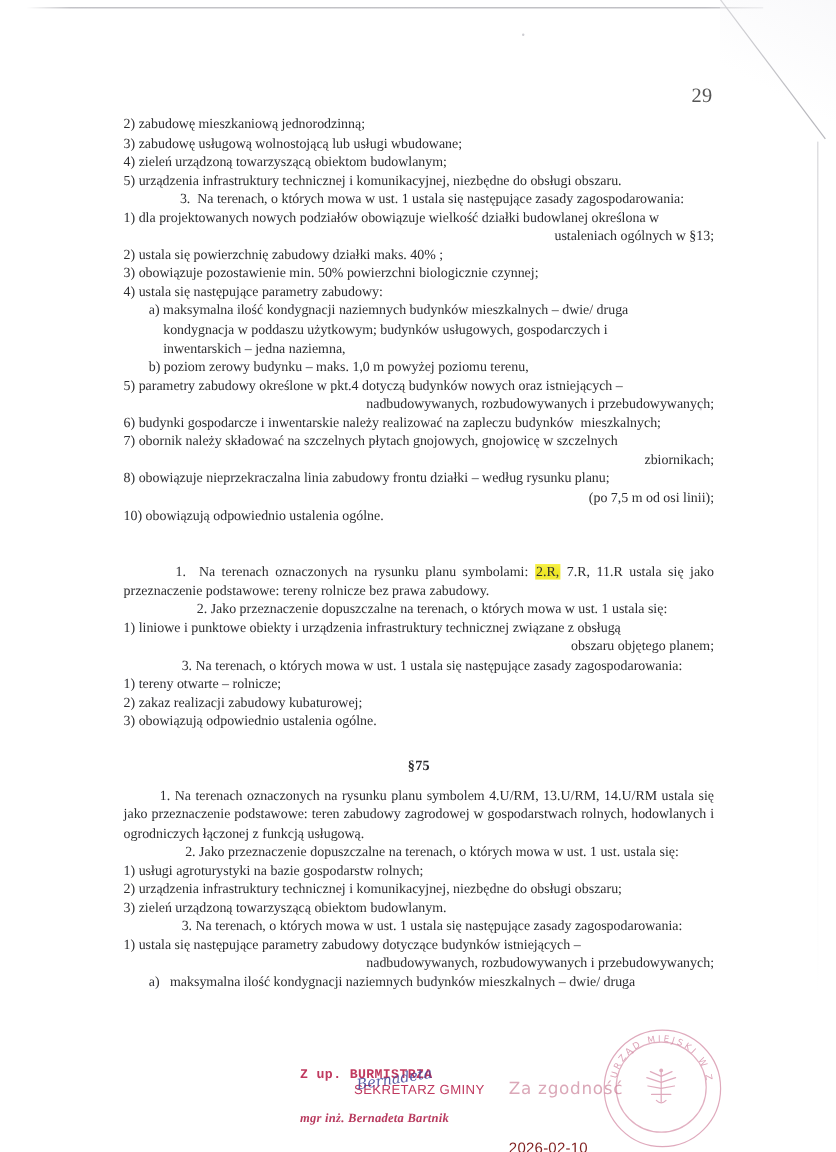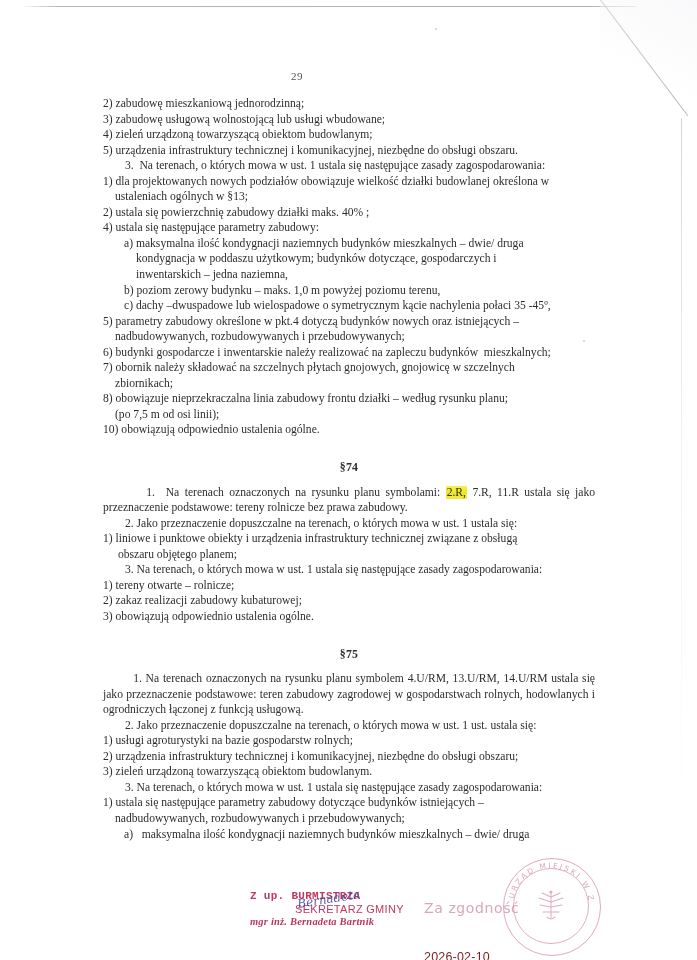--- a/index.html
+++ b/index.html
@@ -58,45 +58,45 @@
     border-radius: 50%;
     pointer-events: none;
   }
 
   
   .page-number {
     position: absolute;
     top: 70px;
     left: 0;
     width: 594px;
-    text-align: center;
-    font-size: 11px;
+    text-align: right;
+    font-size: 17px;
     color: #555;
     letter-spacing: .4px;
   }
 
   
   .body-text {
     position: absolute;
     left: 103px;
     top: 96px;
     width: 492px;
     font-size: 11.6px;
     line-height: 15.55px;
     text-align: left;
     color: #2d2d30;
   }
   .ln { white-space: pre-wrap; }
 
   
   .i0  { padding-left: 0px; }
-  .i1  { padding-left: 12px; }   
+  .i1  { padding-left: 12px; text-align: right; }   
   .i2  { padding-left: 21px; }   
   .i3  { padding-left: 33px; }   
-  .i-para { padding-left: 22px; } 
+  .i-para { padding-left: 22px; text-align: center; } 
 
   .gap-sm { height: 9px; }
   .gap-lg { height: 22px; }
 
   .sec-head {
     text-align: center;
     font-weight: bold;
     font-size: 11.8px;
     letter-spacing: .2px;
   }
@@ -131,20 +131,21 @@
   }
   .sig-l2 {
     font-size: 11px;
     font-weight: normal;
     letter-spacing: .3px;
     padding-left: 5px;
     white-space: nowrap;
     margin-left: 40px;
   }
   .sig-name {
+    margin-top: 11px;
     font-family: "Liberation Serif", "DejaVu Serif", serif;
     font-size: 10.5px;
     font-weight: bold;
     font-style: italic;
     letter-spacing: .2px;
     color: #b83a5e;
     white-space: nowrap;
   }
   .handwriting {
     position: absolute;
@@ -232,36 +233,35 @@
 
   <div class="body-text" id="body-text">
       <div class="ln i0">2) zabudowę mieszkaniową jednorodzinną;</div>
       <div class="ln i0">3) zabudowę usługową wolnostojącą lub usługi wbudowane;</div>
       <div class="ln i0">4) zieleń urządzoną towarzyszącą obiektom budowlanym;</div>
       <div class="ln i0">5) urządzenia infrastruktury technicznej i komunikacyjnej, niezbędne do obsługi obszaru.</div>
       <div class="ln i-para">3.  Na terenach, o których mowa w ust. 1 ustala się następujące zasady zagospodarowania:</div>
       <div class="ln i0">1) dla projektowanych nowych podziałów obowiązuje wielkość działki budowlanej określona w</div>
       <div class="ln i1">ustaleniach ogólnych w §13;</div>
       <div class="ln i0">2) ustala się powierzchnię zabudowy działki maks. 40% ;</div>
+      <div class="ln i0">3) obowiązuje pozostawienie min. 50% powierzchni biologicznie czynnej;</div>
       <div class="ln i0">4) ustala się następujące parametry zabudowy:</div>
       <div class="ln i2">a) maksymalna ilość kondygnacji naziemnych budynków mieszkalnych – dwie/ druga</div>
-      <div class="ln i3">kondygnacja w poddaszu użytkowym; budynków dotyczące, gospodarczych i</div>
+      <div class="ln i3">kondygnacja w poddaszu użytkowym; budynków usługowych, gospodarczych i</div>
       <div class="ln i3">inwentarskich – jedna naziemna,</div>
       <div class="ln i2">b) poziom zerowy budynku – maks. 1,0 m powyżej poziomu terenu,</div>
-      <div class="ln i2">c) dachy –dwuspadowe lub wielospadowe o symetrycznym kącie nachylenia połaci 35 -45º,</div>
       <div class="ln i0">5) parametry zabudowy określone w pkt.4 dotyczą budynków nowych oraz istniejących –</div>
       <div class="ln i1">nadbudowywanych, rozbudowywanych i przebudowywanych;</div>
       <div class="ln i0">6) budynki gospodarcze i inwentarskie należy realizować na zapleczu budynków  mieszkalnych;</div>
       <div class="ln i0">7) obornik należy składować na szczelnych płytach gnojowych, gnojowicę w szczelnych</div>
       <div class="ln i1">zbiornikach;</div>
       <div class="ln i0">8) obowiązuje nieprzekraczalna linia zabudowy frontu działki – według rysunku planu;</div>
       <div class="ln i1">(po 7,5 m od osi linii);</div>
       <div class="ln i0">10) obowiązują odpowiednio ustalenia ogólne.</div>
       <div class="gap-lg"></div>
-      <div class="ln sec-head">§74</div>
       <div class="gap-sm"></div>
       <div class="ln i0 just"><span>        1.  Na terenach oznaczonych na rysunku planu symbolami: </span><span class="sym hl">2.R,</span><span> </span><span class="sym">7.R, 11.R</span><span> ustala się jako przeznaczenie podstawowe: tereny rolnicze bez prawa zabudowy.</span></div>
       <div class="ln i-para">2. Jako przeznaczenie dopuszczalne na terenach, o których mowa w ust. 1 ustala się:</div>
       <div class="ln i0">1) liniowe i punktowe obiekty i urządzenia infrastruktury technicznej związane z obsługą</div>
       <div class="ln i1"> obszaru objętego planem;</div>
       <div class="ln i-para">3. Na terenach, o których mowa w ust. 1 ustala się następujące zasady zagospodarowania:</div>
       <div class="ln i0">1) tereny otwarte – rolnicze;</div>
       <div class="ln i0">2) zakaz realizacji zabudowy kubaturowej;</div>
       <div class="ln i0">3) obowiązują odpowiednio ustalenia ogólne.</div>
       <div class="gap-lg"></div>

